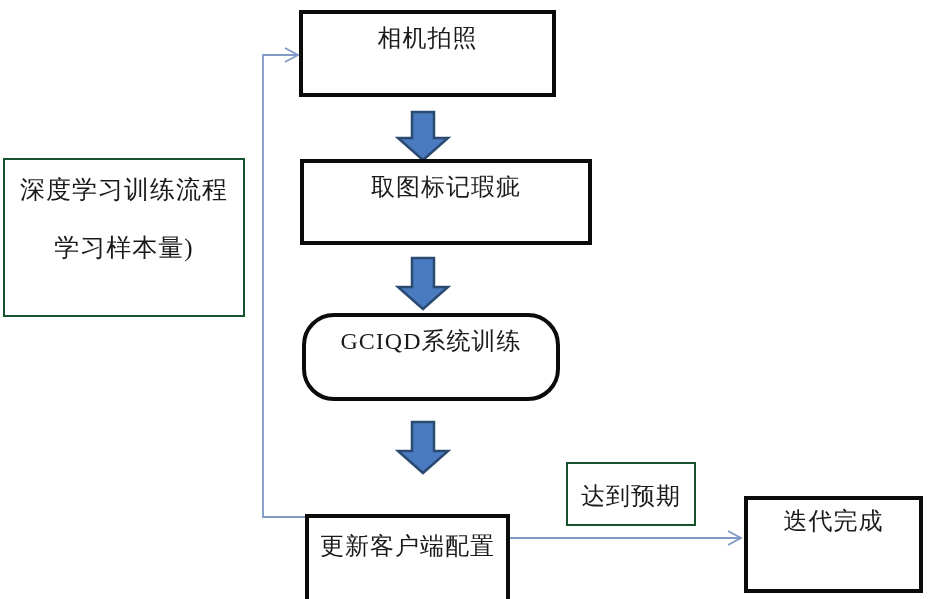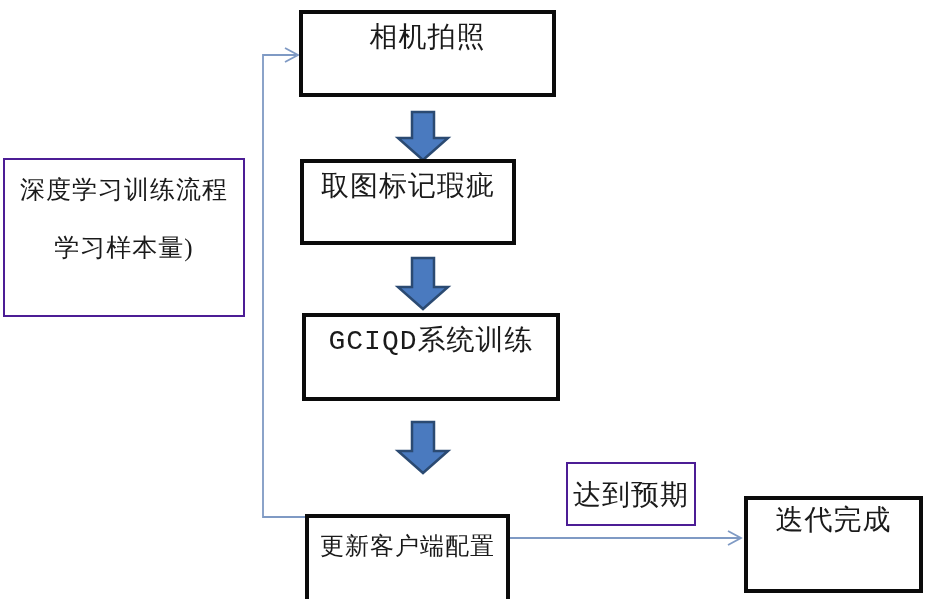--- a/index.html
+++ b/index.html
@@ -12,28 +12,27 @@
     color: #1a1a1a;
     overflow: hidden;
   }
   .box {
     position: absolute;
     box-sizing: border-box;
     background: #ffffff;
     text-align: center;
   }
   .thick { border: 4px solid #0b0b0b; }
-  .thin  { border: 2px solid #4c1d95; }
+  .thin  { border: 2px solid #14532d; }
   .label {
-    font-size: 28px;
+    font-size: 24px;
     line-height: 33px;
     padding-top: 8px;
     letter-spacing: 1px;
     white-space: nowrap;
-    font-family: Liberation Mono, monospace;
   }
   .multiline { padding-top: 12px; }
   .multiline .line {
     font-size: 24px;
     line-height: 33px;
     letter-spacing: 1px;
   }
   .sidenote-body { padding-top: 12px; }
   .sidenote-body .line {
     font-size: 25px;
@@ -76,25 +75,25 @@
     <polyline class="connector" points="285,48 298,55 285,62"></polyline>
 
     <line class="connector" x1="510" y1="538" x2="740" y2="538"></line>
     <polyline class="connector" points="728,531 741,538 728,545"></polyline>
   </svg>
 
   <div class="box thick" style="left:299px; top:10px; width:257px; height:87px;">
     <div class="label">相机拍照</div>
   </div>
 
-  <div class="box thick" style="left:300px; top:159px; width:216px; height:86px;">
+  <div class="box thick" style="left:300px; top:159px; width:292px; height:86px;">
     <div class="label">取图标记瑕疵</div>
   </div>
 
-  <div class="box thick" style="left:302px; top:313px; width:258px; height:88px;">
+  <div class="box thick" style="left:302px; top:313px; width:258px; height:88px;border-radius:32px;">
     <div class="label">GCIQD系统训练</div>
   </div>
 
   <div class="box thick multiline" style="left:305px; top:478px; width:205px; height:109px;margin-top:36px;">
     <div class="line">更新客户端配置</div>
   </div>
 
   <div class="box thin sidenote-body" style="left:3px; top:158px; width:242px; height:159px;">
     <div class="line gap-after">深度学习训练流程</div>
     <div class="line">学习样本量)</div>

